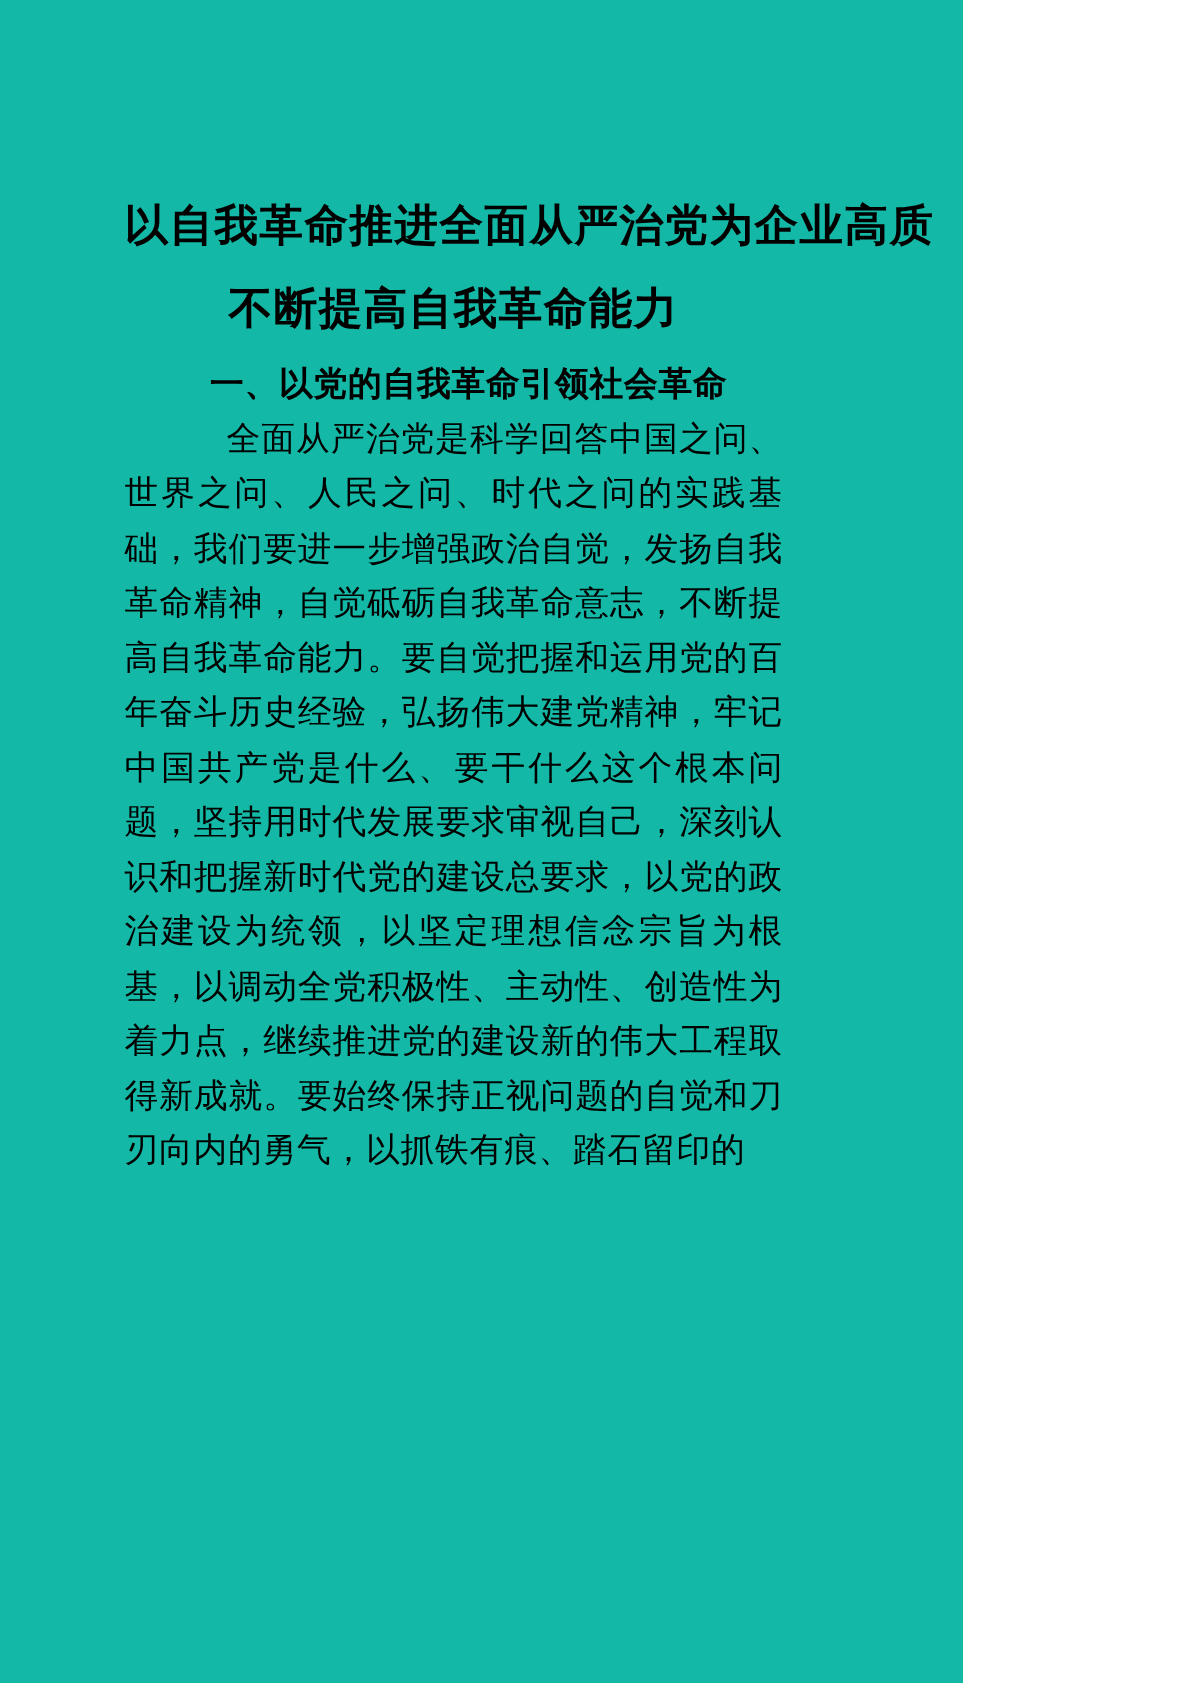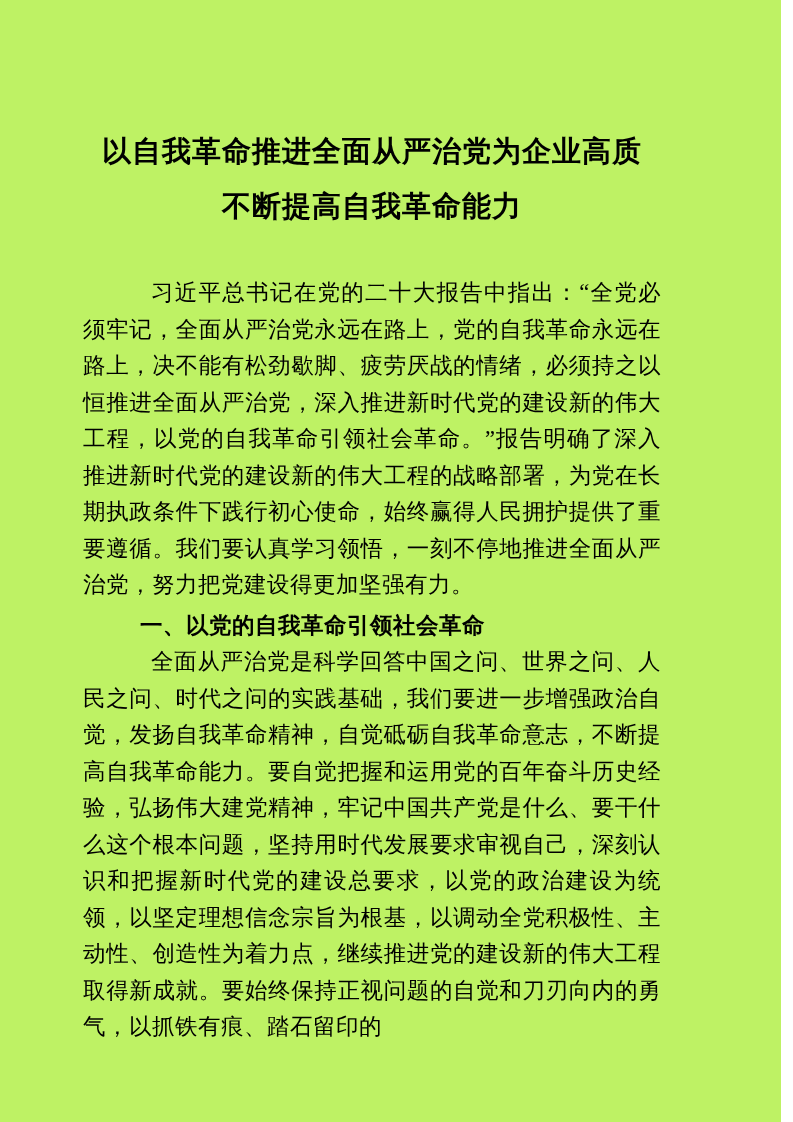--- a/index.html
+++ b/index.html
@@ -2,23 +2,23 @@
 <html><head>
 <meta charset="utf-8">
 <style>
   html, body {
     margin: 0;
     padding: 0;
     background: #ffffff;
   }
   .page {
     position: relative;
-    width: 781px;
+    width: 642px;
     height: 1122px;
-    background: #bef264;
+    background: #14b8a6;
     overflow: hidden;
     color: #000000;
     font-family: "Liberation Serif", "DejaVu Serif", serif;
   }
   .content {
     padding: 124px 120px 0 83px; 
   }
   .title {
     margin: 0;
     font-size: 29px;
@@ -56,17 +56,16 @@
 </style>
 </head>
 <body>
 
 <div class="page">
   <div class="content">
     <h1 class="title">
       <span class="title-line">以自我革命推进全面从严治党为企业高质</span>
       <span class="title-line">不断提高自我革命能力</span>
     </h1>
-    <p class="para para-intro">习近平总书记在党的二十大报告中指出：“全党必须牢记，全面从严治党永远在路上，党的自我革命永远在路上，决不能有松劲歇脚、疲劳厌战的情绪，必须持之以恒推进全面从严治党，深入推进新时代党的建设新的伟大工程，以党的自我革命引领社会革命。”报告明确了深入推进新时代党的建设新的伟大工程的战略部署，为党在长期执政条件下践行初心使命，始终赢得人民拥护提供了重要遵循。我们要认真学习领悟，一刻不停地推进全面从严治党，努力把党建设得更加坚强有力。</p>
     <h2 class="section-heading">一、以党的自我革命引领社会革命</h2>
     <p class="para">全面从严治党是科学回答中国之问、世界之问、人民之问、时代之问的实践基础，我们要进一步增强政治自觉，发扬自我革命精神，自觉砥砺自我革命意志，不断提高自我革命能力。要自觉把握和运用党的百年奋斗历史经验，弘扬伟大建党精神，牢记中国共产党是什么、要干什么这个根本问题，坚持用时代发展要求审视自己，深刻认识和把握新时代党的建设总要求，以党的政治建设为统领，以坚定理想信念宗旨为根基，以调动全党积极性、主动性、创造性为着力点，继续推进党的建设新的伟大工程取得新成就。要始终保持正视问题的自觉和刀刃向内的勇气，以抓铁有痕、踏石留印的</p>
   </div>
 </div>
 
 </body></html>

